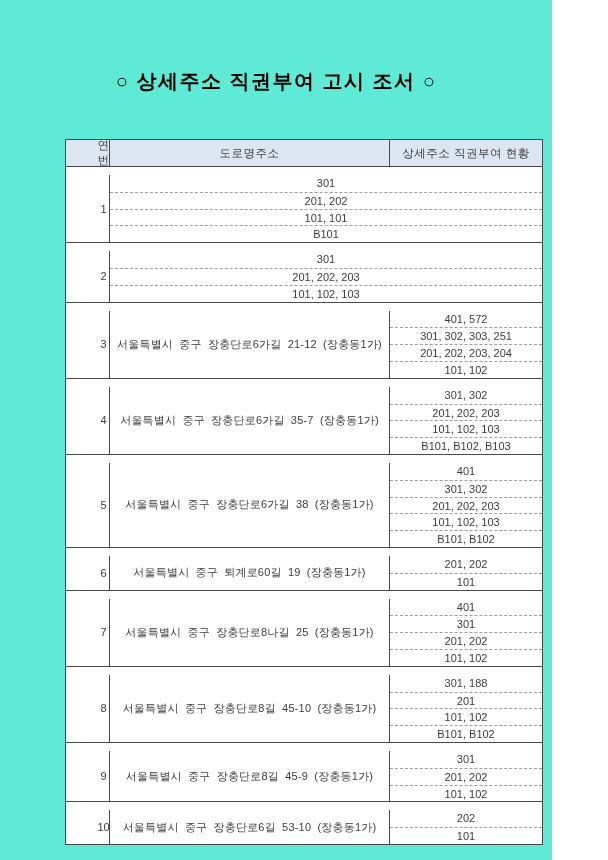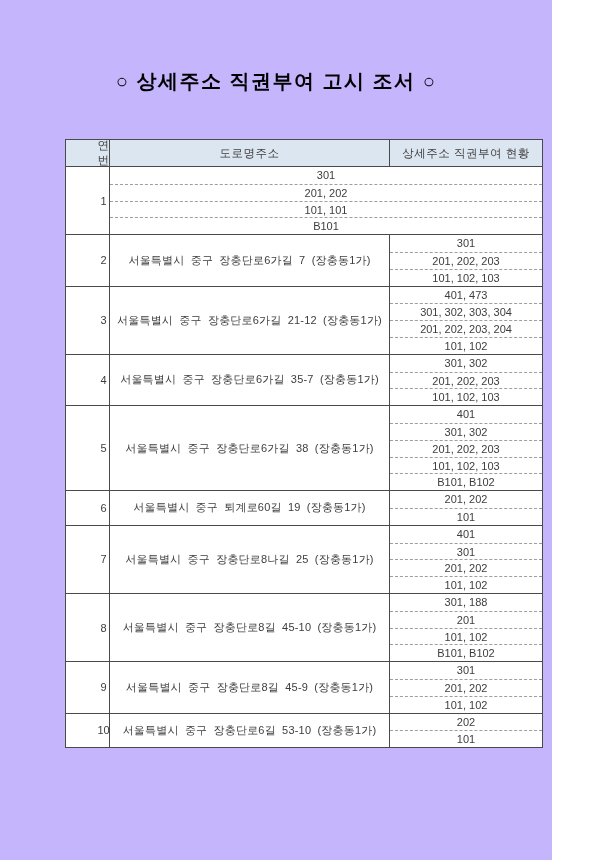--- a/index.html
+++ b/index.html
@@ -1,20 +1,20 @@
 <!DOCTYPE html>
 <html><head>
 <meta charset="utf-8">
 <style>
   * { margin:0; padding:0; box-sizing:border-box; }
   html,body { background:#ffffff; }
   .page {
     position:relative;
     width:552px; height:860px;
-    background:#c4b5fd;
+    background:#5eead4;
     font-family:"Liberation Sans", sans-serif;
     color:#3d3d3d;
     overflow:hidden;
   }
   .doc-title {
     position:absolute;
     top:68px; left:0; width:100%;
     text-align:center;
     font-size:20px;
     font-weight:bold;
@@ -49,21 +49,21 @@
   .col-addr {
     flex:none; width:280px;
     border-right:1px solid #4a4a4a;
     display:flex; align-items:center; justify-content:center;
     text-align:center;
   }
   .col-status { flex:1; }
   .thead .col-status { display:flex; align-items:center; justify-content:center; }
   .trow { display:flex; }
   .trow + .trow { border-top:1px solid #4a4a4a; }
-  .td { font-size:11px; }
+  .td { font-size:11px;margin-top:8px; }
   .td.col-addr { word-spacing:3px; letter-spacing:0.2px; }
   .status-line {
     height:16.8px;
     line-height:16.5px;
     text-align:center;
     color:#3d3d3d;
   }
   .status-line + .status-line { border-top:1px dashed #9e9e9e; }
 </style>
 </head>
@@ -83,44 +83,44 @@
           <div class="td col-no">1</div>
           <div class="td col-status">
             <div class="status-line">301</div>
             <div class="status-line">201, 202</div>
             <div class="status-line">101, 101</div>
             <div class="status-line">B101</div>
           </div>
         </div>
         <div class="trow">
           <div class="td col-no">2</div>
-          <div class="td col-addr">서울특별시 중구 장충단로6가길 7 (장충동1가)</div>
           <div class="td col-status">
             <div class="status-line">301</div>
             <div class="status-line">201, 202, 203</div>
             <div class="status-line">101, 102, 103</div>
           </div>
         </div>
         <div class="trow">
           <div class="td col-no">3</div>
           <div class="td col-addr">서울특별시 중구 장충단로6가길 21-12 (장충동1가)</div>
           <div class="td col-status">
-            <div class="status-line">401, 473</div>
-            <div class="status-line">301, 302, 303, 304</div>
+            <div class="status-line">401, 572</div>
+            <div class="status-line">301, 302, 303, 251</div>
             <div class="status-line">201, 202, 203, 204</div>
             <div class="status-line">101, 102</div>
           </div>
         </div>
         <div class="trow">
           <div class="td col-no">4</div>
           <div class="td col-addr">서울특별시 중구 장충단로6가길 35-7 (장충동1가)</div>
           <div class="td col-status">
             <div class="status-line">301, 302</div>
             <div class="status-line">201, 202, 203</div>
             <div class="status-line">101, 102, 103</div>
+            <div class="status-line">B101, B102, B103</div>
           </div>
         </div>
         <div class="trow">
           <div class="td col-no">5</div>
           <div class="td col-addr">서울특별시 중구 장충단로6가길 38 (장충동1가)</div>
           <div class="td col-status">
             <div class="status-line">401</div>
             <div class="status-line">301, 302</div>
             <div class="status-line">201, 202, 203</div>
             <div class="status-line">101, 102, 103</div>

